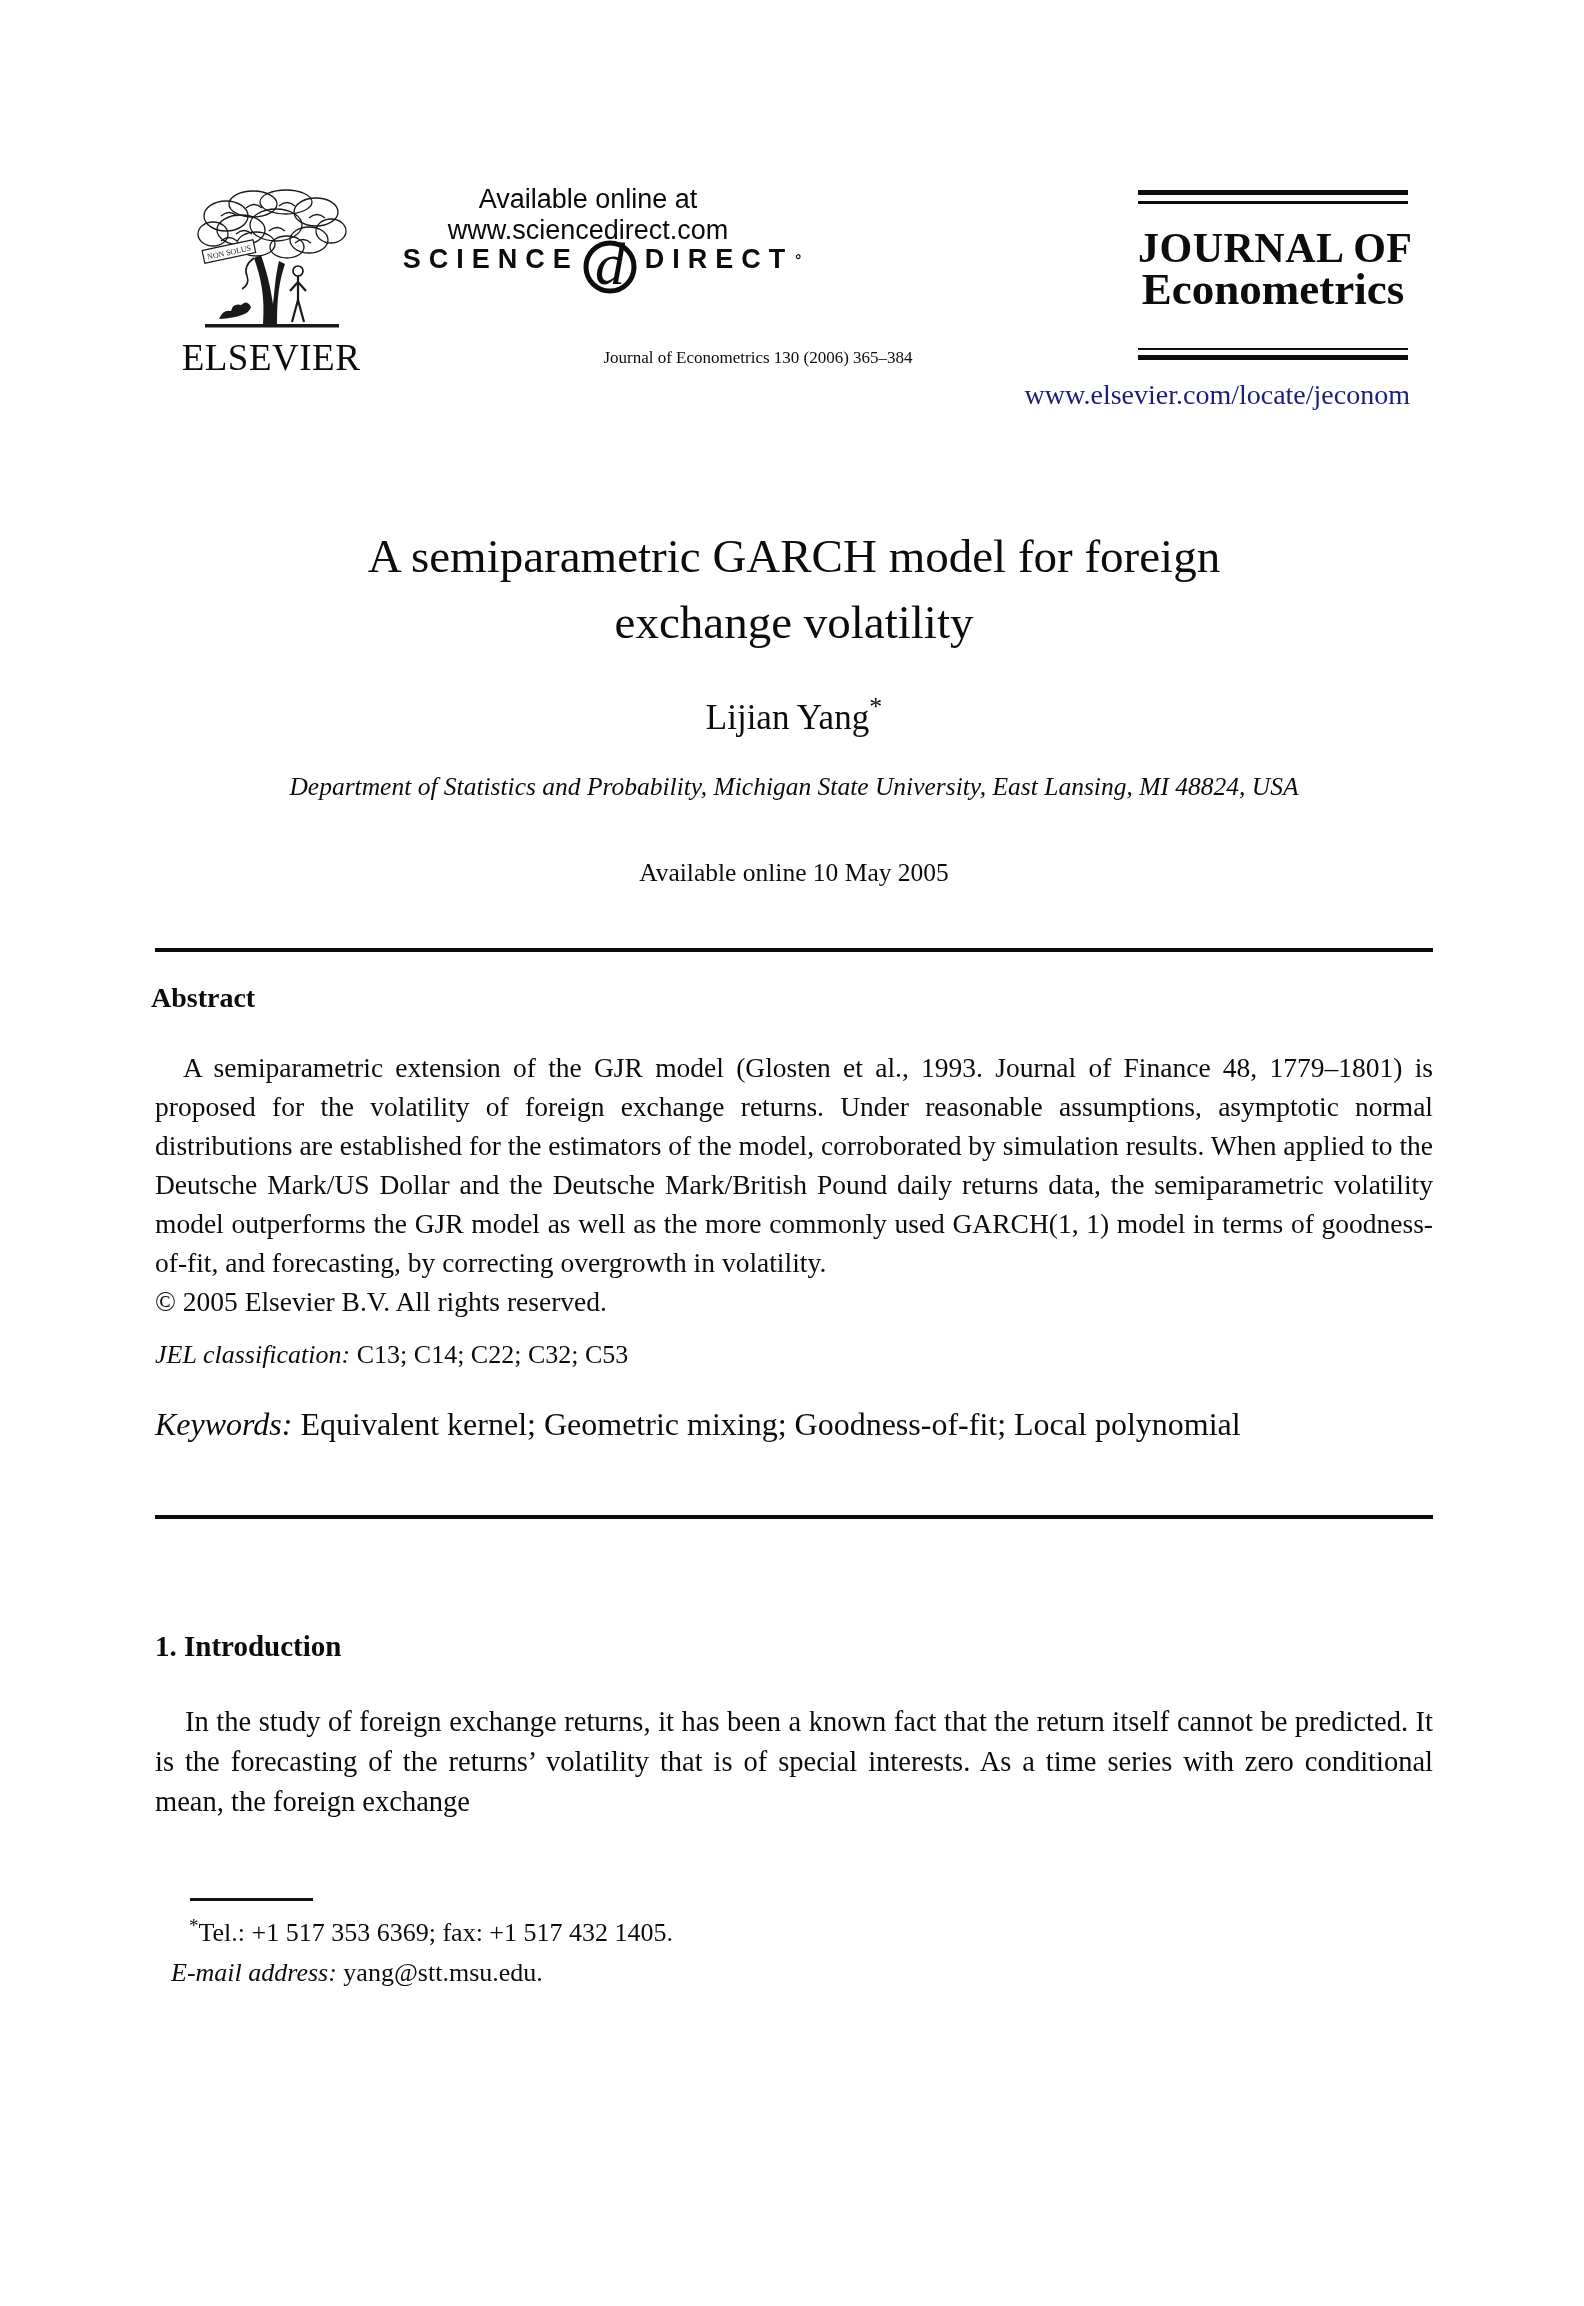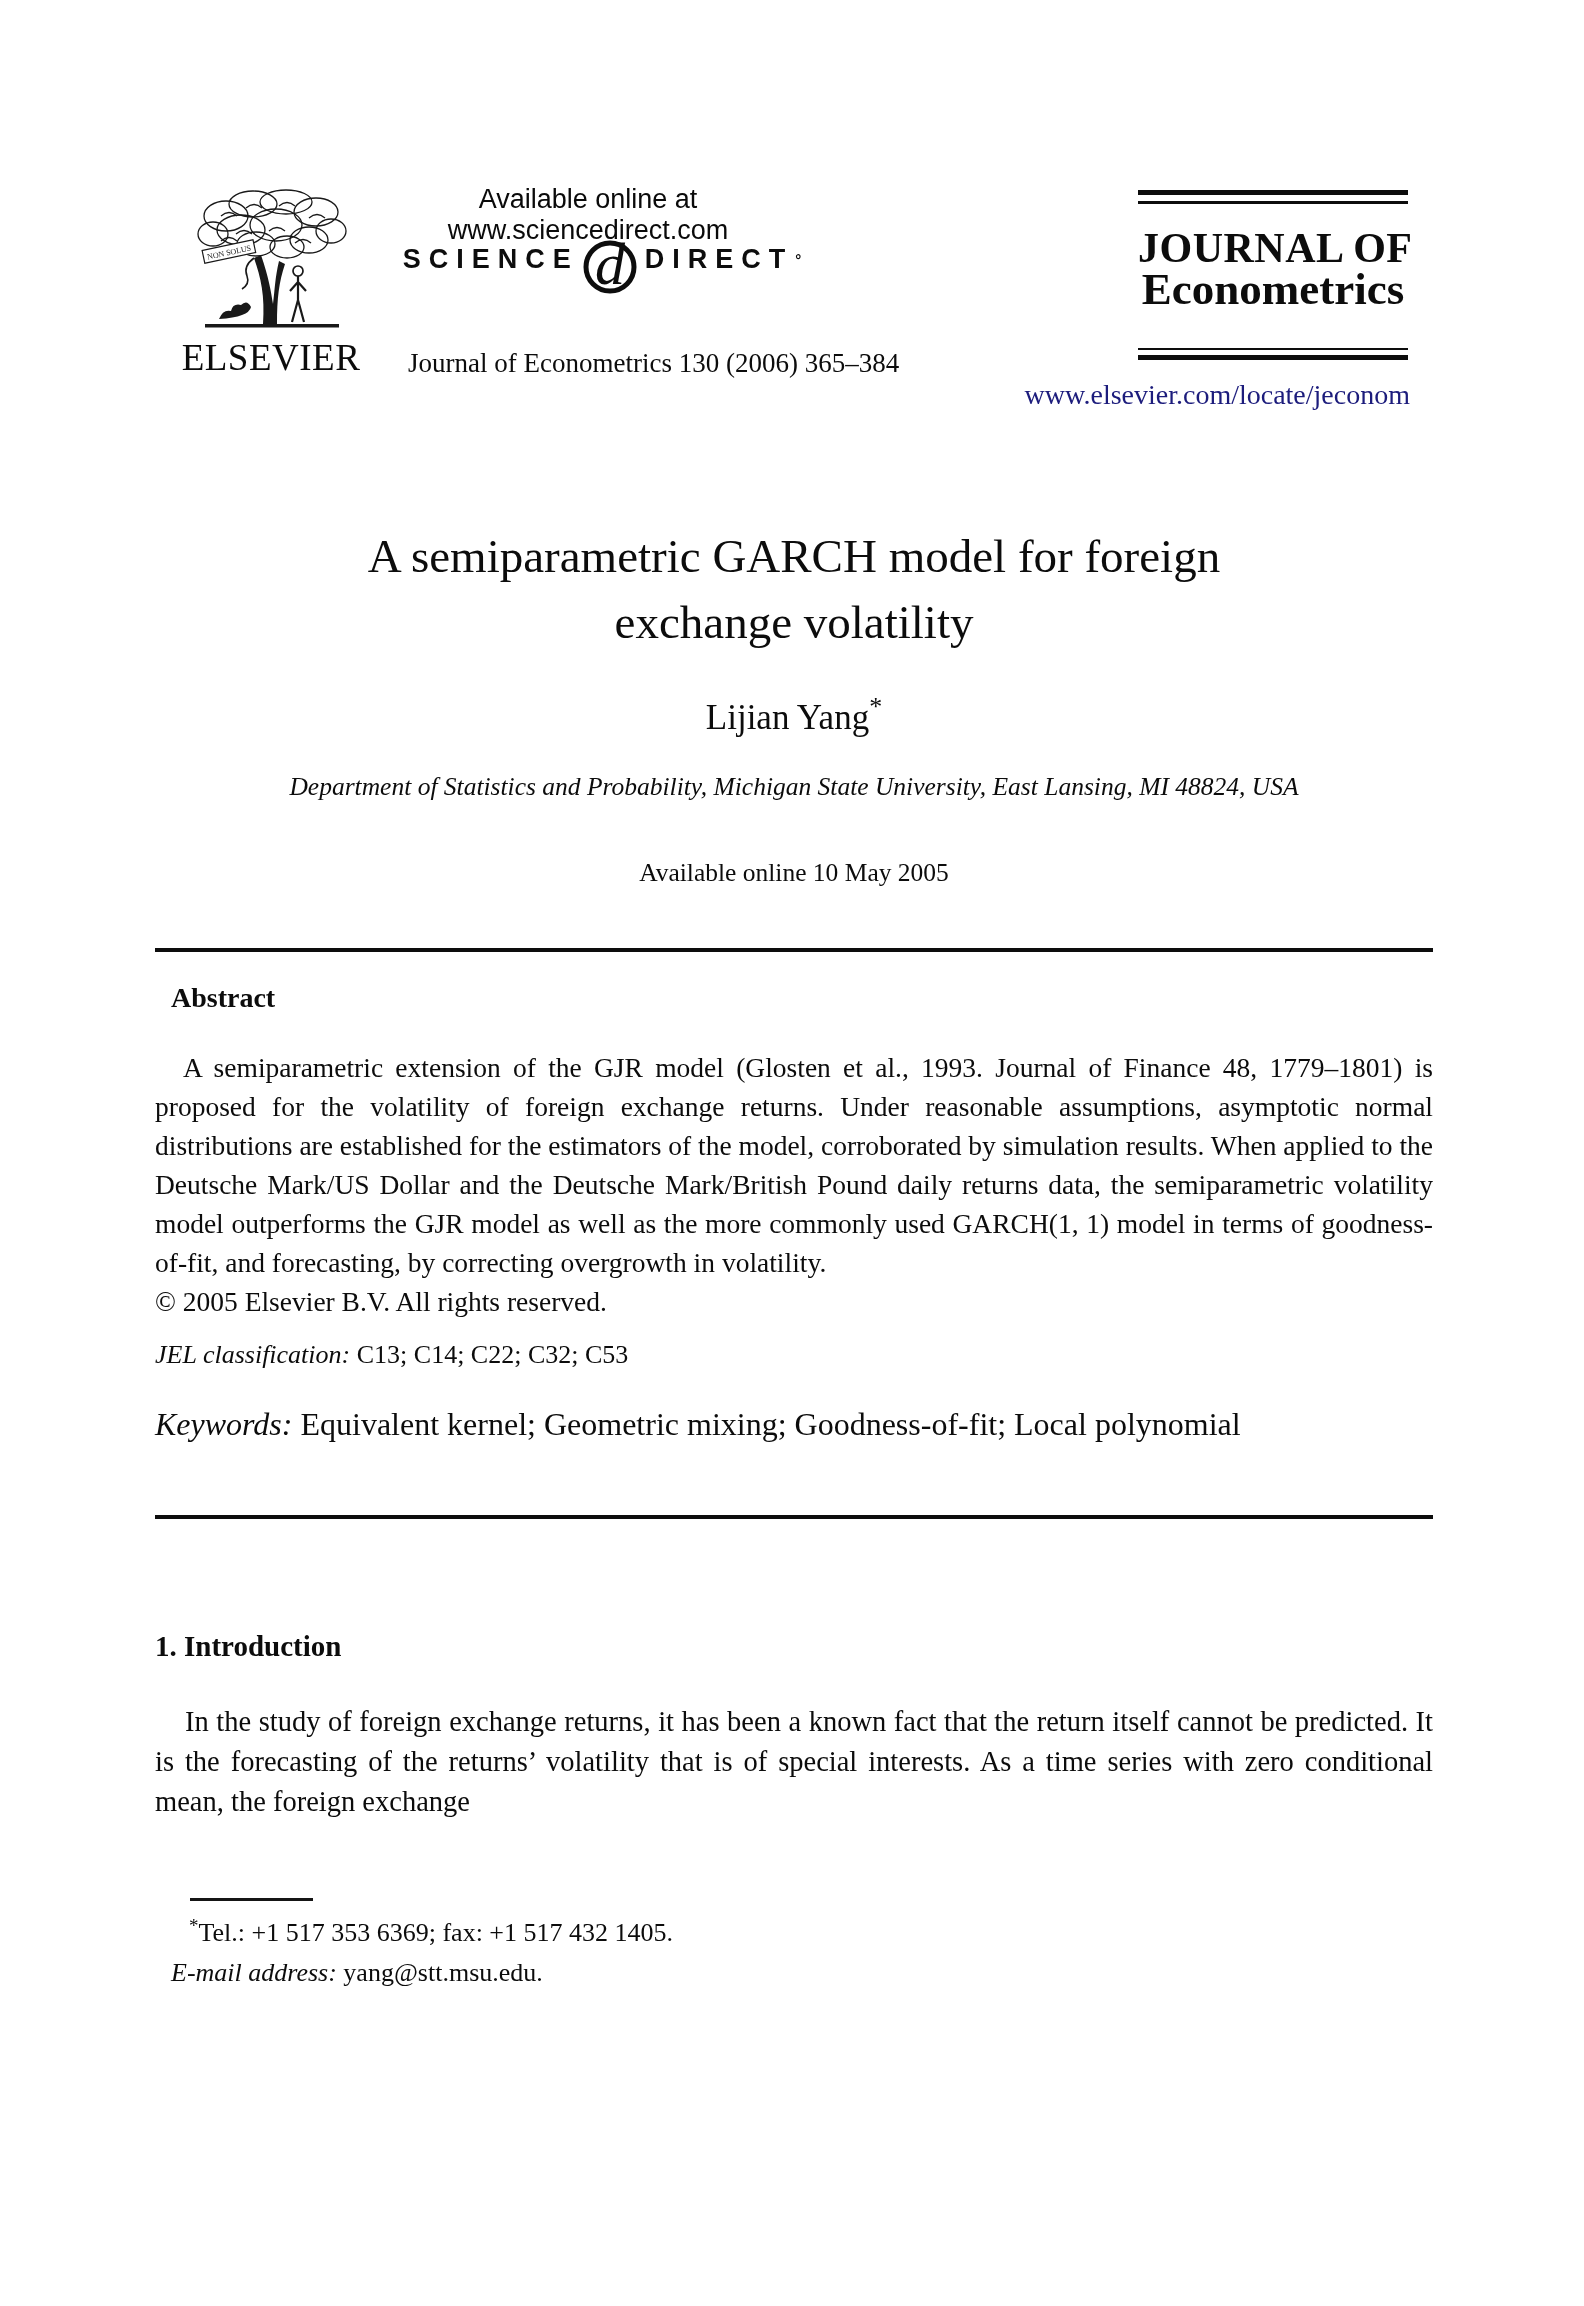--- a/index.html
+++ b/index.html
@@ -17,21 +17,21 @@
   .avail-line{position:absolute;left:338px;top:184px;width:500px;text-align:center;
     font-family:"Liberation Sans", sans-serif;font-size:27px;color:#0a0a0a;}
   .sd-logo{position:absolute;left:338px;top:222px;width:500px;display:flex;
     align-items:center;justify-content:center;}
   .sd-word{font-family:"Liberation Sans", sans-serif;font-weight:bold;font-size:27px;
     letter-spacing:8px;color:#0d0d0d;}
   .sd-word.left{margin-right:2px;margin-left:28px;}
   .sd-word.right{margin-left:2px;}
   .sd-reg{font-family:"Liberation Sans", sans-serif;font-weight:bold;font-size:15px;
     vertical-align:14px;margin-left:2px;}
-  .journal-ref{position:absolute;left:408px;top:348px;width:700px;font-size:27px;}
+  .journal-ref{position:absolute;left:408px;top:348px;width:700px;text-align:center;font-size:17px;}
   .masthead{position:absolute;left:1138px;top:190px;width:270px;}
   .mh-rule{background:#0d0d0d;width:100%;}
   .mh-rule.thick{height:5px;}
   .mh-rule.thin{height:2.5px;margin-top:6px;}
   .mh-rule.thin2{height:2.5px;margin-top:38px;}
   .mh-rule.thick2{height:5px;margin-top:5px;}
   .mh-line1{margin-top:24px;font-weight:bold;font-size:42px;line-height:40px;text-align:center;
     letter-spacing:.5px;white-space:nowrap;}
   .mh-line2{font-weight:bold;font-size:45px;line-height:42px;text-align:center;white-space:nowrap;}
   .journal-url{position:absolute;left:858px;top:379px;width:552px;text-align:right;
@@ -44,21 +44,21 @@
   .author sup{font-size:26px;vertical-align:14px;}
   .affiliation{position:absolute;left:155px;top:772px;width:1278px;text-align:center;
     font-style:italic;font-size:25.5px;}
   .accepted{position:absolute;left:155px;top:826px;width:1278px;text-align:center;font-size:25.5px;}
   .avail-online{position:absolute;left:155px;top:858px;width:1278px;text-align:center;font-size:25.5px;}
 
   
   .rule-full{position:absolute;left:155px;width:1278px;height:4px;background:#0d0d0d;}
   .rule-abstract-top{top:948px;}
   .rule-keywords-bottom{top:1515px;}
-  .abstract-head{position:absolute;left:171px;top:982px;font-size:28px;font-weight:bold;}
+  .abstract-head{position:absolute;left:151px;top:982px;font-size:28px;font-weight:bold;}
   .abstract-block{position:absolute;left:155px;top:1048px;width:1278px;}
   .abstract-text{margin:0;font-size:27.5px;line-height:39px;text-align:justify;text-indent:28px;}
   .copyright{margin:0;font-size:27.5px;line-height:39px;}
   .jel{margin-top:19px;font-size:26px;}
   .keywords{margin-top:36px;font-size:32px;}
   .ital{font-style:italic;}
 
   
   .intro-head{position:absolute;left:155px;top:1630px;font-size:29px;font-weight:bold;}
   .intro-para{position:absolute;left:155px;top:1702px;width:1278px;margin:0;

